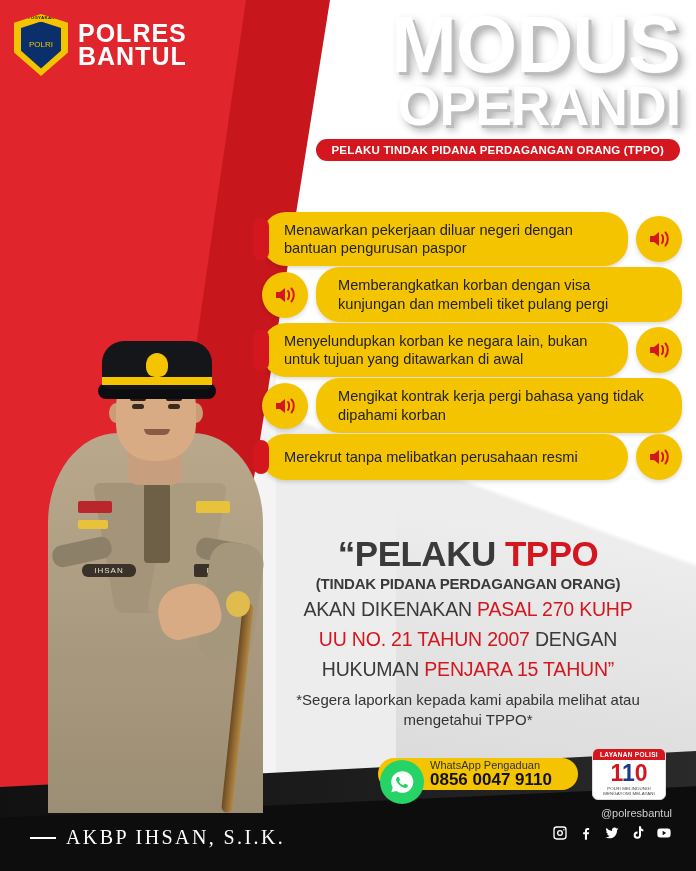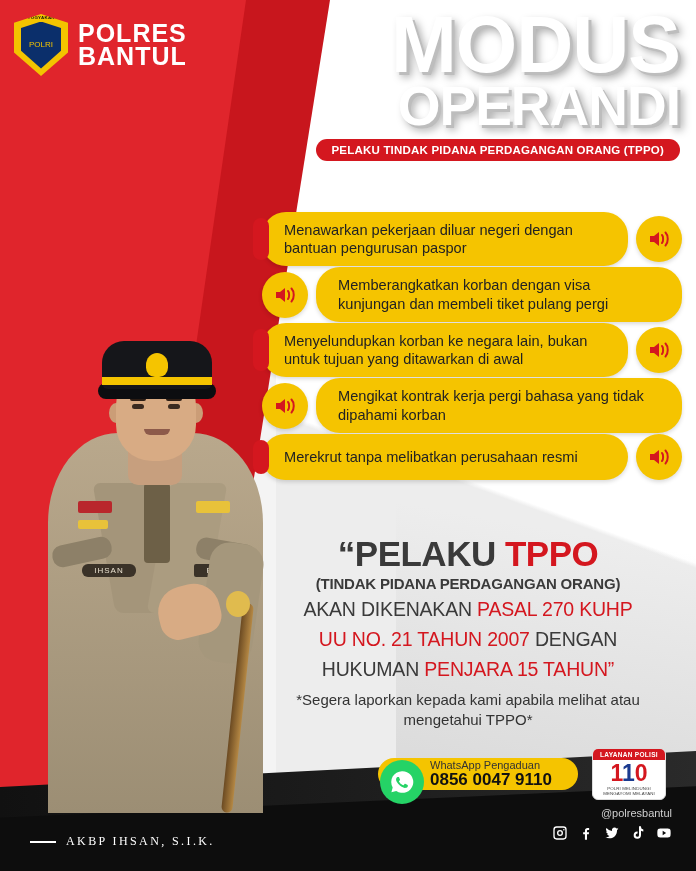--- a/index.html
+++ b/index.html
@@ -147,21 +147,21 @@
   
   .social { position:absolute; right:24px; bottom:26px; text-align:right; z-index:7; }
   .handle { color:#cfcfcf; font-size:11px; margin-bottom:6px; }
   .icons { display:flex; gap:10px; justify-content:flex-end; }
   .icons svg { width:16px; height:16px; fill:#ffffff; }
 
   
   .officer { position:absolute; left:8px; bottom:58px; width:300px; height:560px; z-index:4; }
   .name-plate {
     position:absolute; left:30px; bottom:22px; z-index:8;
-    color:#fff; font-size:12px; letter-spacing:2.4px; font-family:"Liberation Serif", serif;
+    color:#fff; font-size:20px; letter-spacing:2.4px; font-family:"Liberation Serif", serif;
     display:flex; align-items:center; gap:10px;
   }
   .name-plate .dash { display:block; width:26px; height:2px; background:#fff; }
 
   
   .of-body { position:absolute; left:40px; bottom:0; width:215px; height:380px;
     background:linear-gradient(180deg,#b9a88c 0%, #9c8e74 100%);
     border-radius:70px 70px 0 0 / 90px 90px 0 0; }
   .of-shoulderL { position:absolute; left:44px; bottom:250px; width:60px; height:22px; background:#8d8068; border-radius:10px; transform:rotate(-12deg);}
   .of-shoulderR { position:absolute; left:188px; bottom:250px; width:60px; height:22px; background:#8d8068; border-radius:10px; transform:rotate(10deg);}

